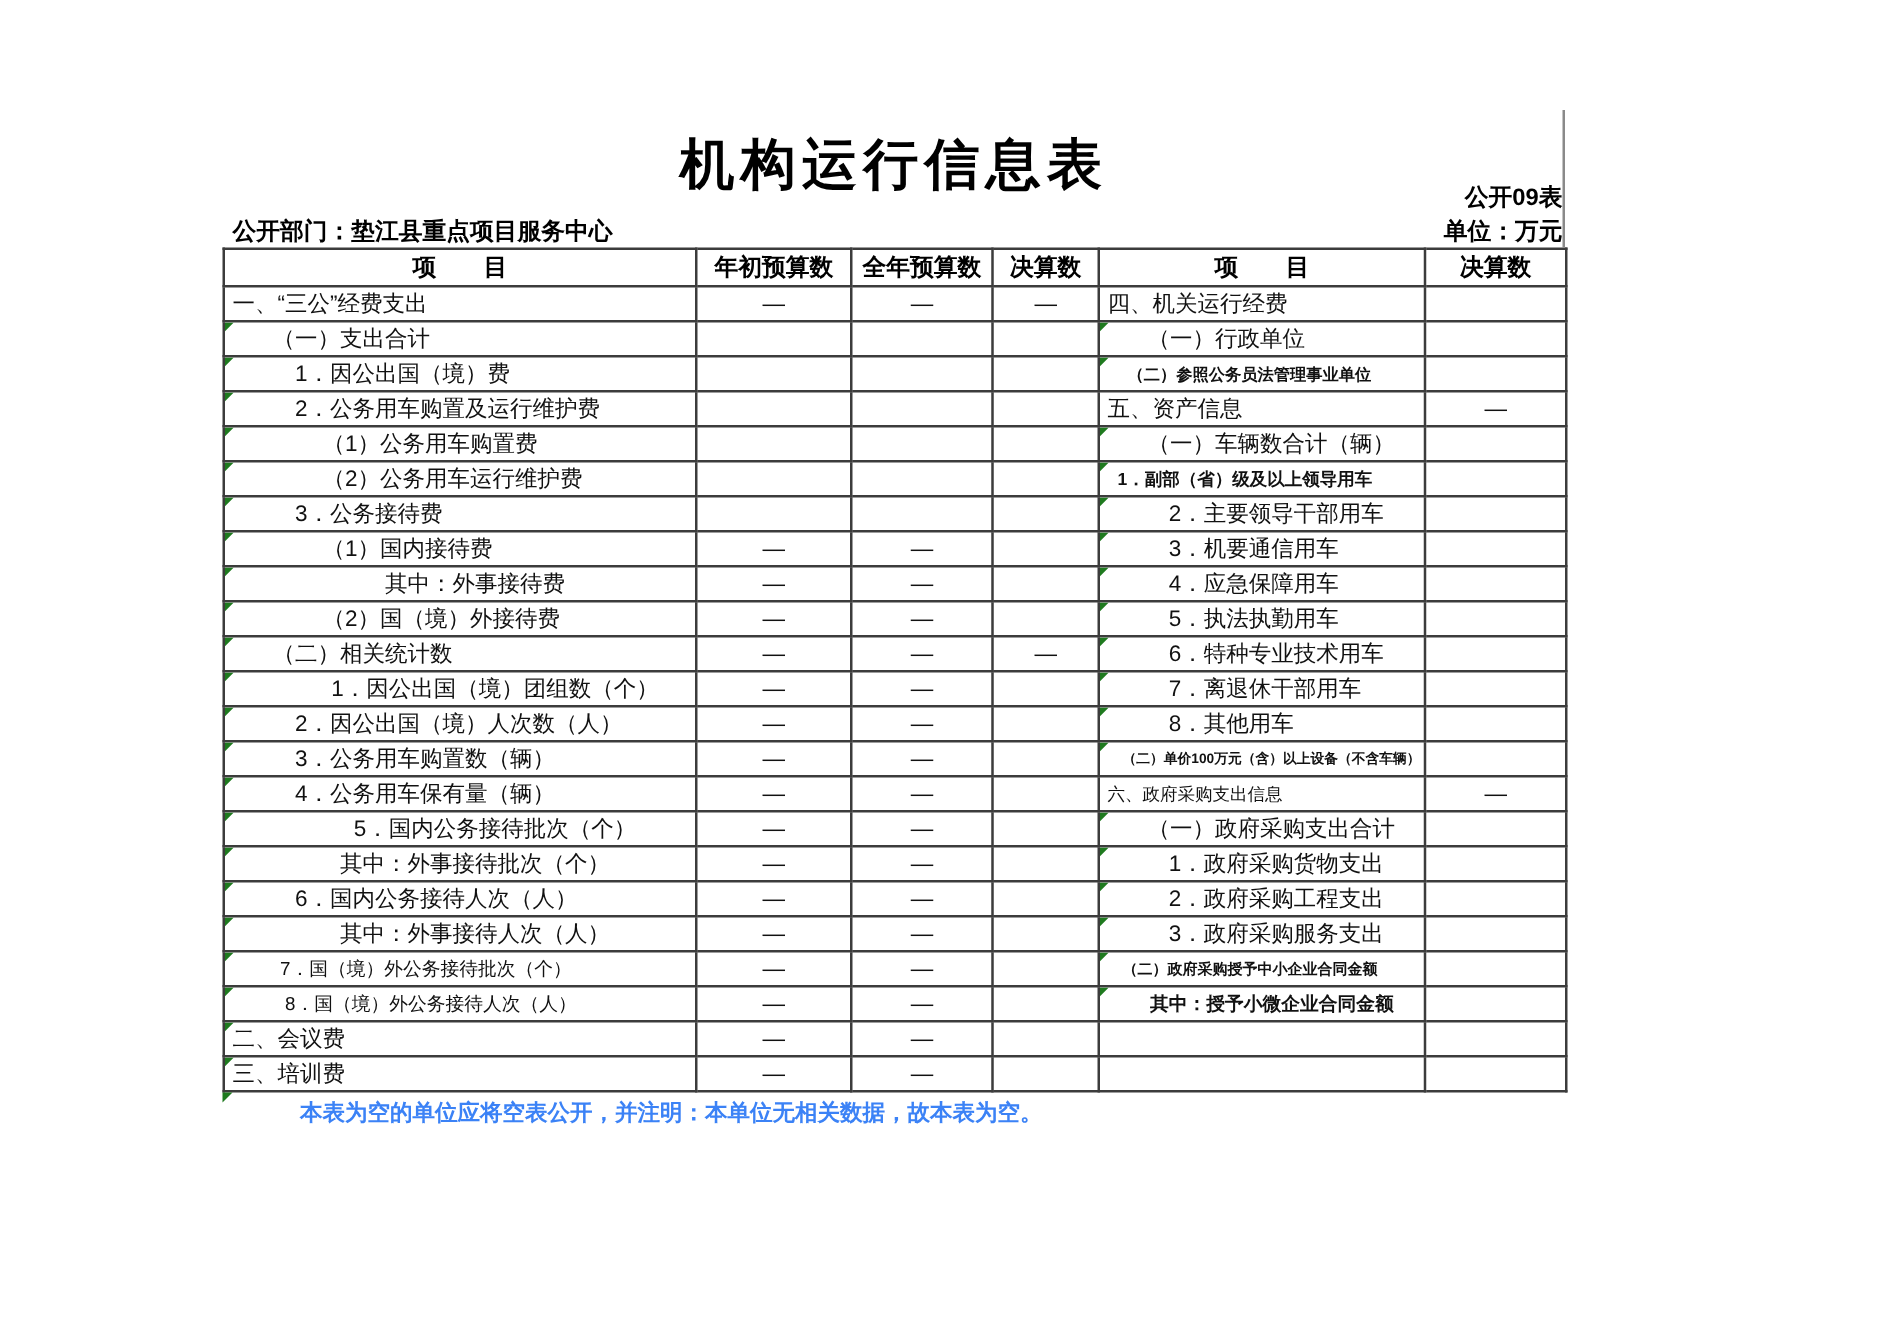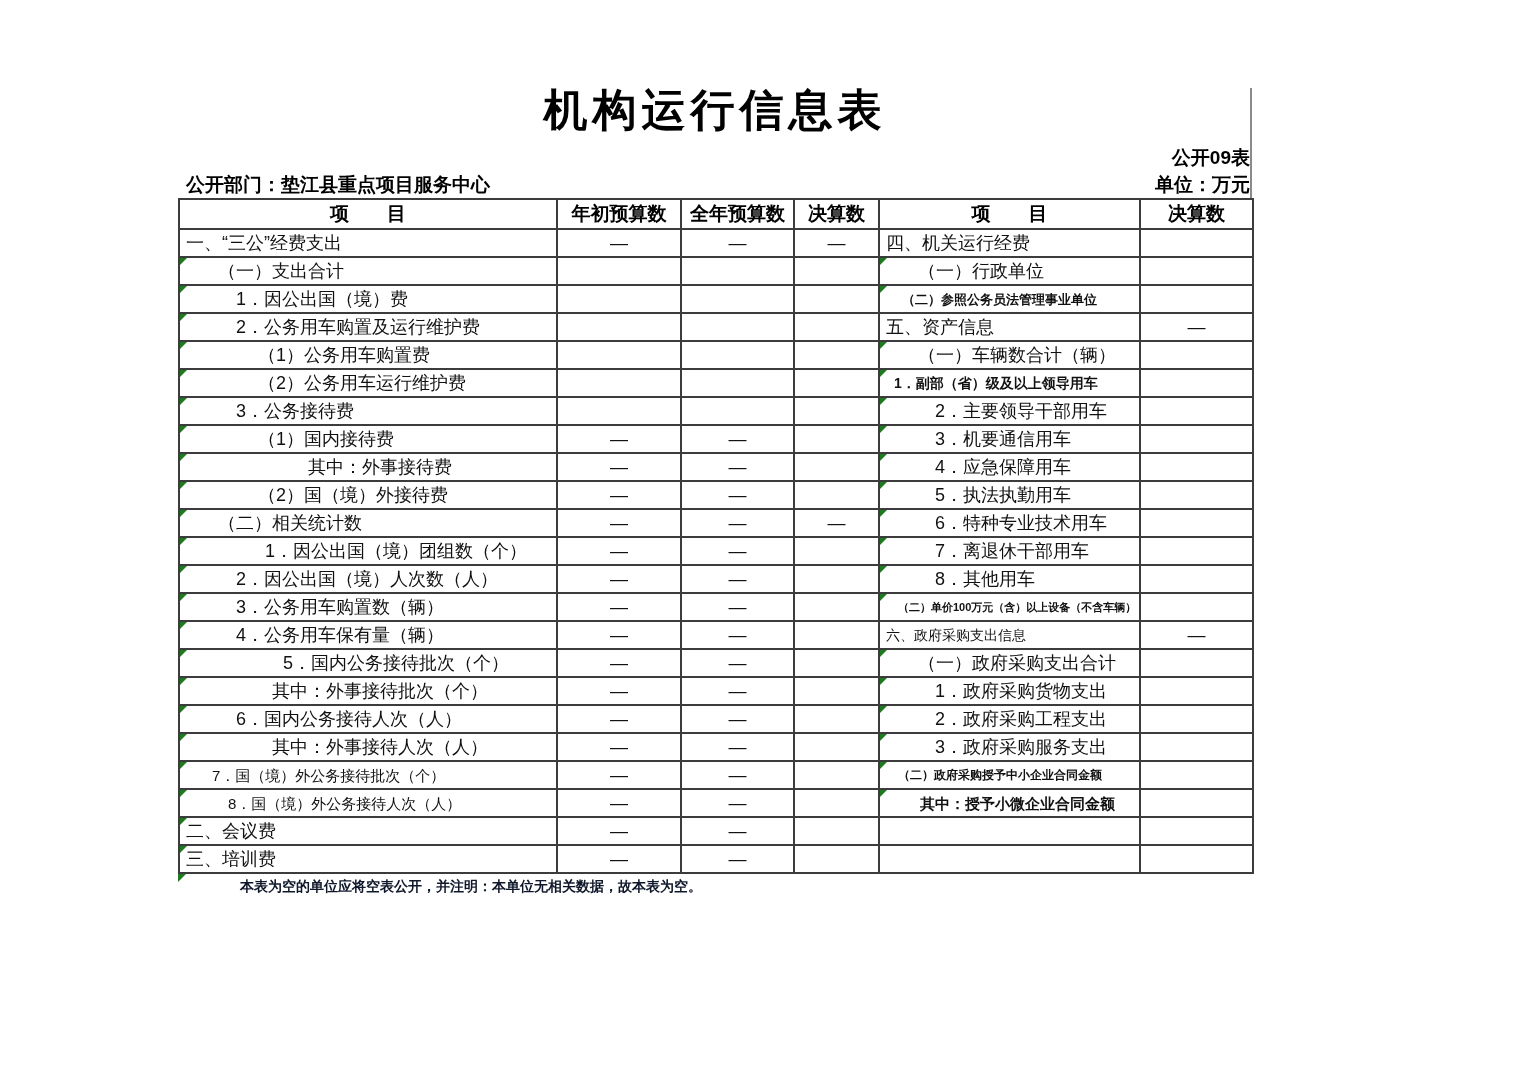--- a/index.html
+++ b/index.html
@@ -1,21 +1,21 @@
 <!DOCTYPE html>
 <html><head>
 <meta charset="utf-8">
 <style>
   html,body{margin:0;padding:0;background:#fff;}
   .sheet{
     position:relative;width:1521px;height:1075px;background:#ffffff;
     font-family:"Liberation Sans","DejaVu Sans",sans-serif;color:#111;overflow:hidden;
   }
   .title{
-    position:absolute;left:178px;top:81px;width:1074px;text-align:center;
+    position:absolute;left:178px;top:102px;width:1074px;text-align:center;
     font-size:44px;font-weight:bold;letter-spacing:5px;color:#000;white-space:nowrap;
   }
   .form-no{
     position:absolute;left:178px;top:145px;width:1072px;text-align:right;
     font-size:19px;font-weight:bold;color:#000;
   }
   .dept{
     position:absolute;left:186px;top:172px;font-size:19px;font-weight:bold;color:#000;white-space:nowrap;
   }
   .unit{
@@ -35,21 +35,21 @@
   }
   table.main th{height:28px;font-size:19px;font-weight:bold;text-align:center;color:#000;}
   table.main td{height:26px;font-size:18px;color:#111;}
   td.num{text-align:center;font-size:18px;color:#1a1a1a;}
   .lbl{display:block;line-height:1;white-space:nowrap;}
   .tri{
     position:absolute;top:0;left:0;width:0;height:0;
     border-top:7px solid #1f7a1f;border-right:7px solid transparent;
   }
   .footnote{
-    position:absolute;left:240px;top:878px;font-size:14px;font-weight:bold;color:#0f172a;white-space:nowrap;
+    position:absolute;left:240px;top:878px;font-size:18px;font-weight:bold;color:#3b82f6;white-space:nowrap;
   }
   .bottom-tri{
     position:absolute;left:178px;top:874px;width:0;height:0;
     border-top:8px solid #1f7a1f;border-right:8px solid transparent;
   }
 </style>
 </head>
 <body>
 
 <div class="sheet">
@@ -342,21 +342,21 @@
           <td class="num"></td>
           <td>
             <span class="tri" style="border-top-color: rgb(31, 122, 31);"></span>
             <span class="lbl" style="padding-left: 55px; font-size: 18px; font-weight: normal;">3．政府采购服务支出</span>
           </td>
           <td class="num"></td>
         </tr>
         <tr>
           <td>
             <span class="tri" style="border-top-color: rgb(31, 122, 31);"></span>
-            <span class="lbl" style="padding-left: 32px; font-size: 15px; font-weight: normal;">7．国（境）外公务接待批次（个）</span>
+            <span class="lbl" style="padding-left: 44px; font-size: 15px; font-weight: normal;">7．国（境）外公务接待批次（个）</span>
           </td>
           <td class="num">—</td>
           <td class="num">—</td>
           <td class="num"></td>
           <td>
             <span class="tri" style="border-top-color: rgb(31, 122, 31);"></span>
             <span class="lbl" style="padding-left: 18px; font-size: 12px; font-weight: bold;">（二）政府采购授予中小企业合同金额</span>
           </td>
           <td class="num"></td>
         </tr>

